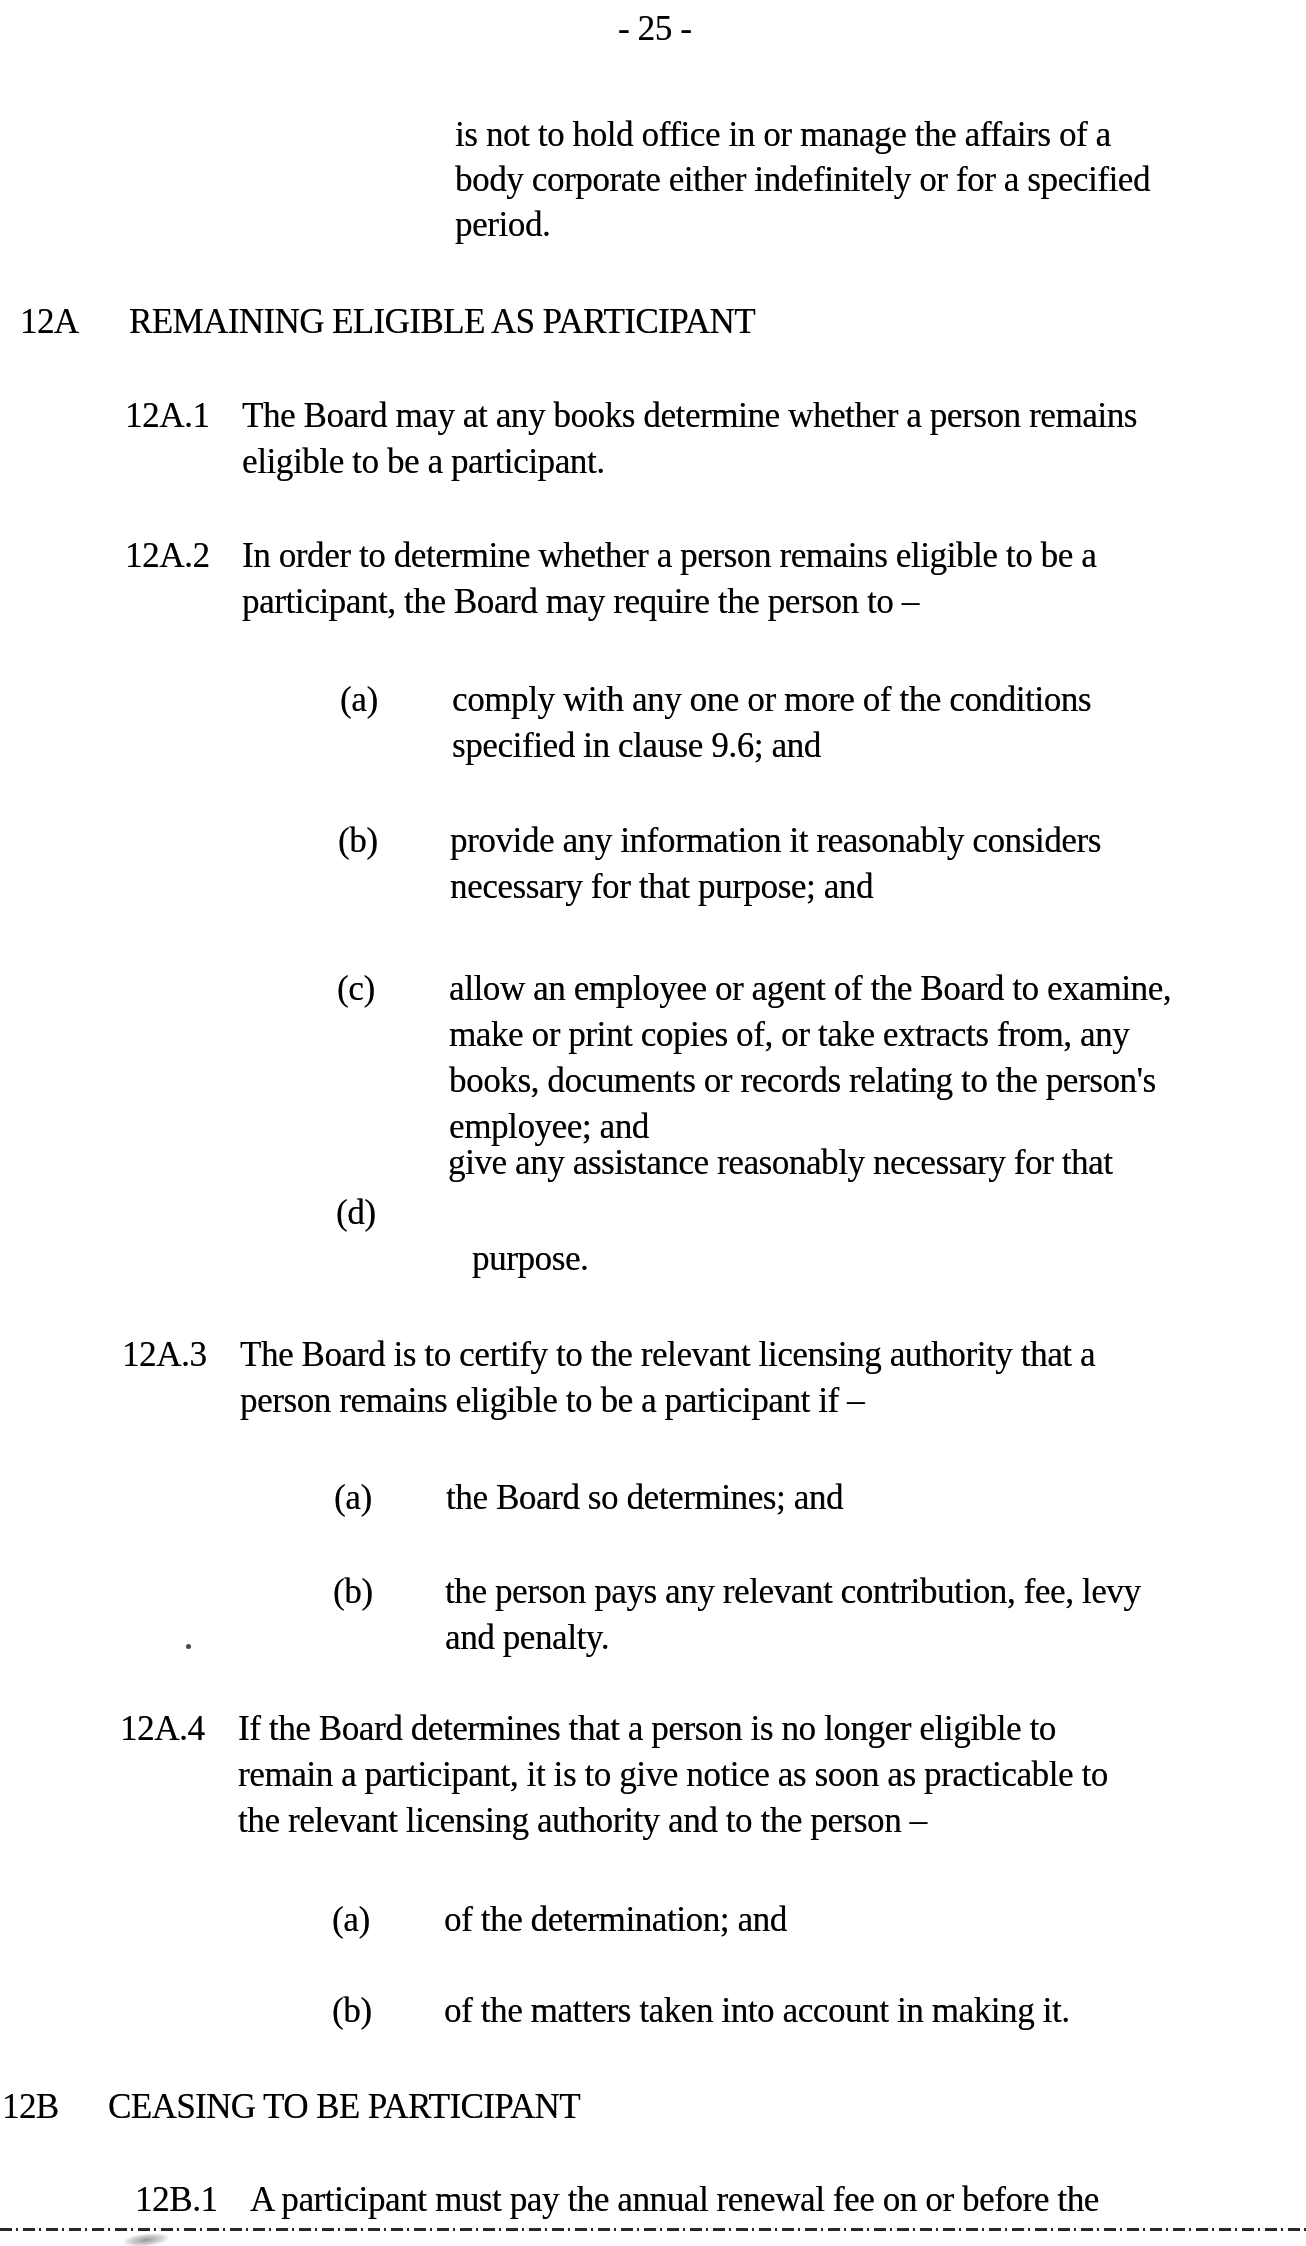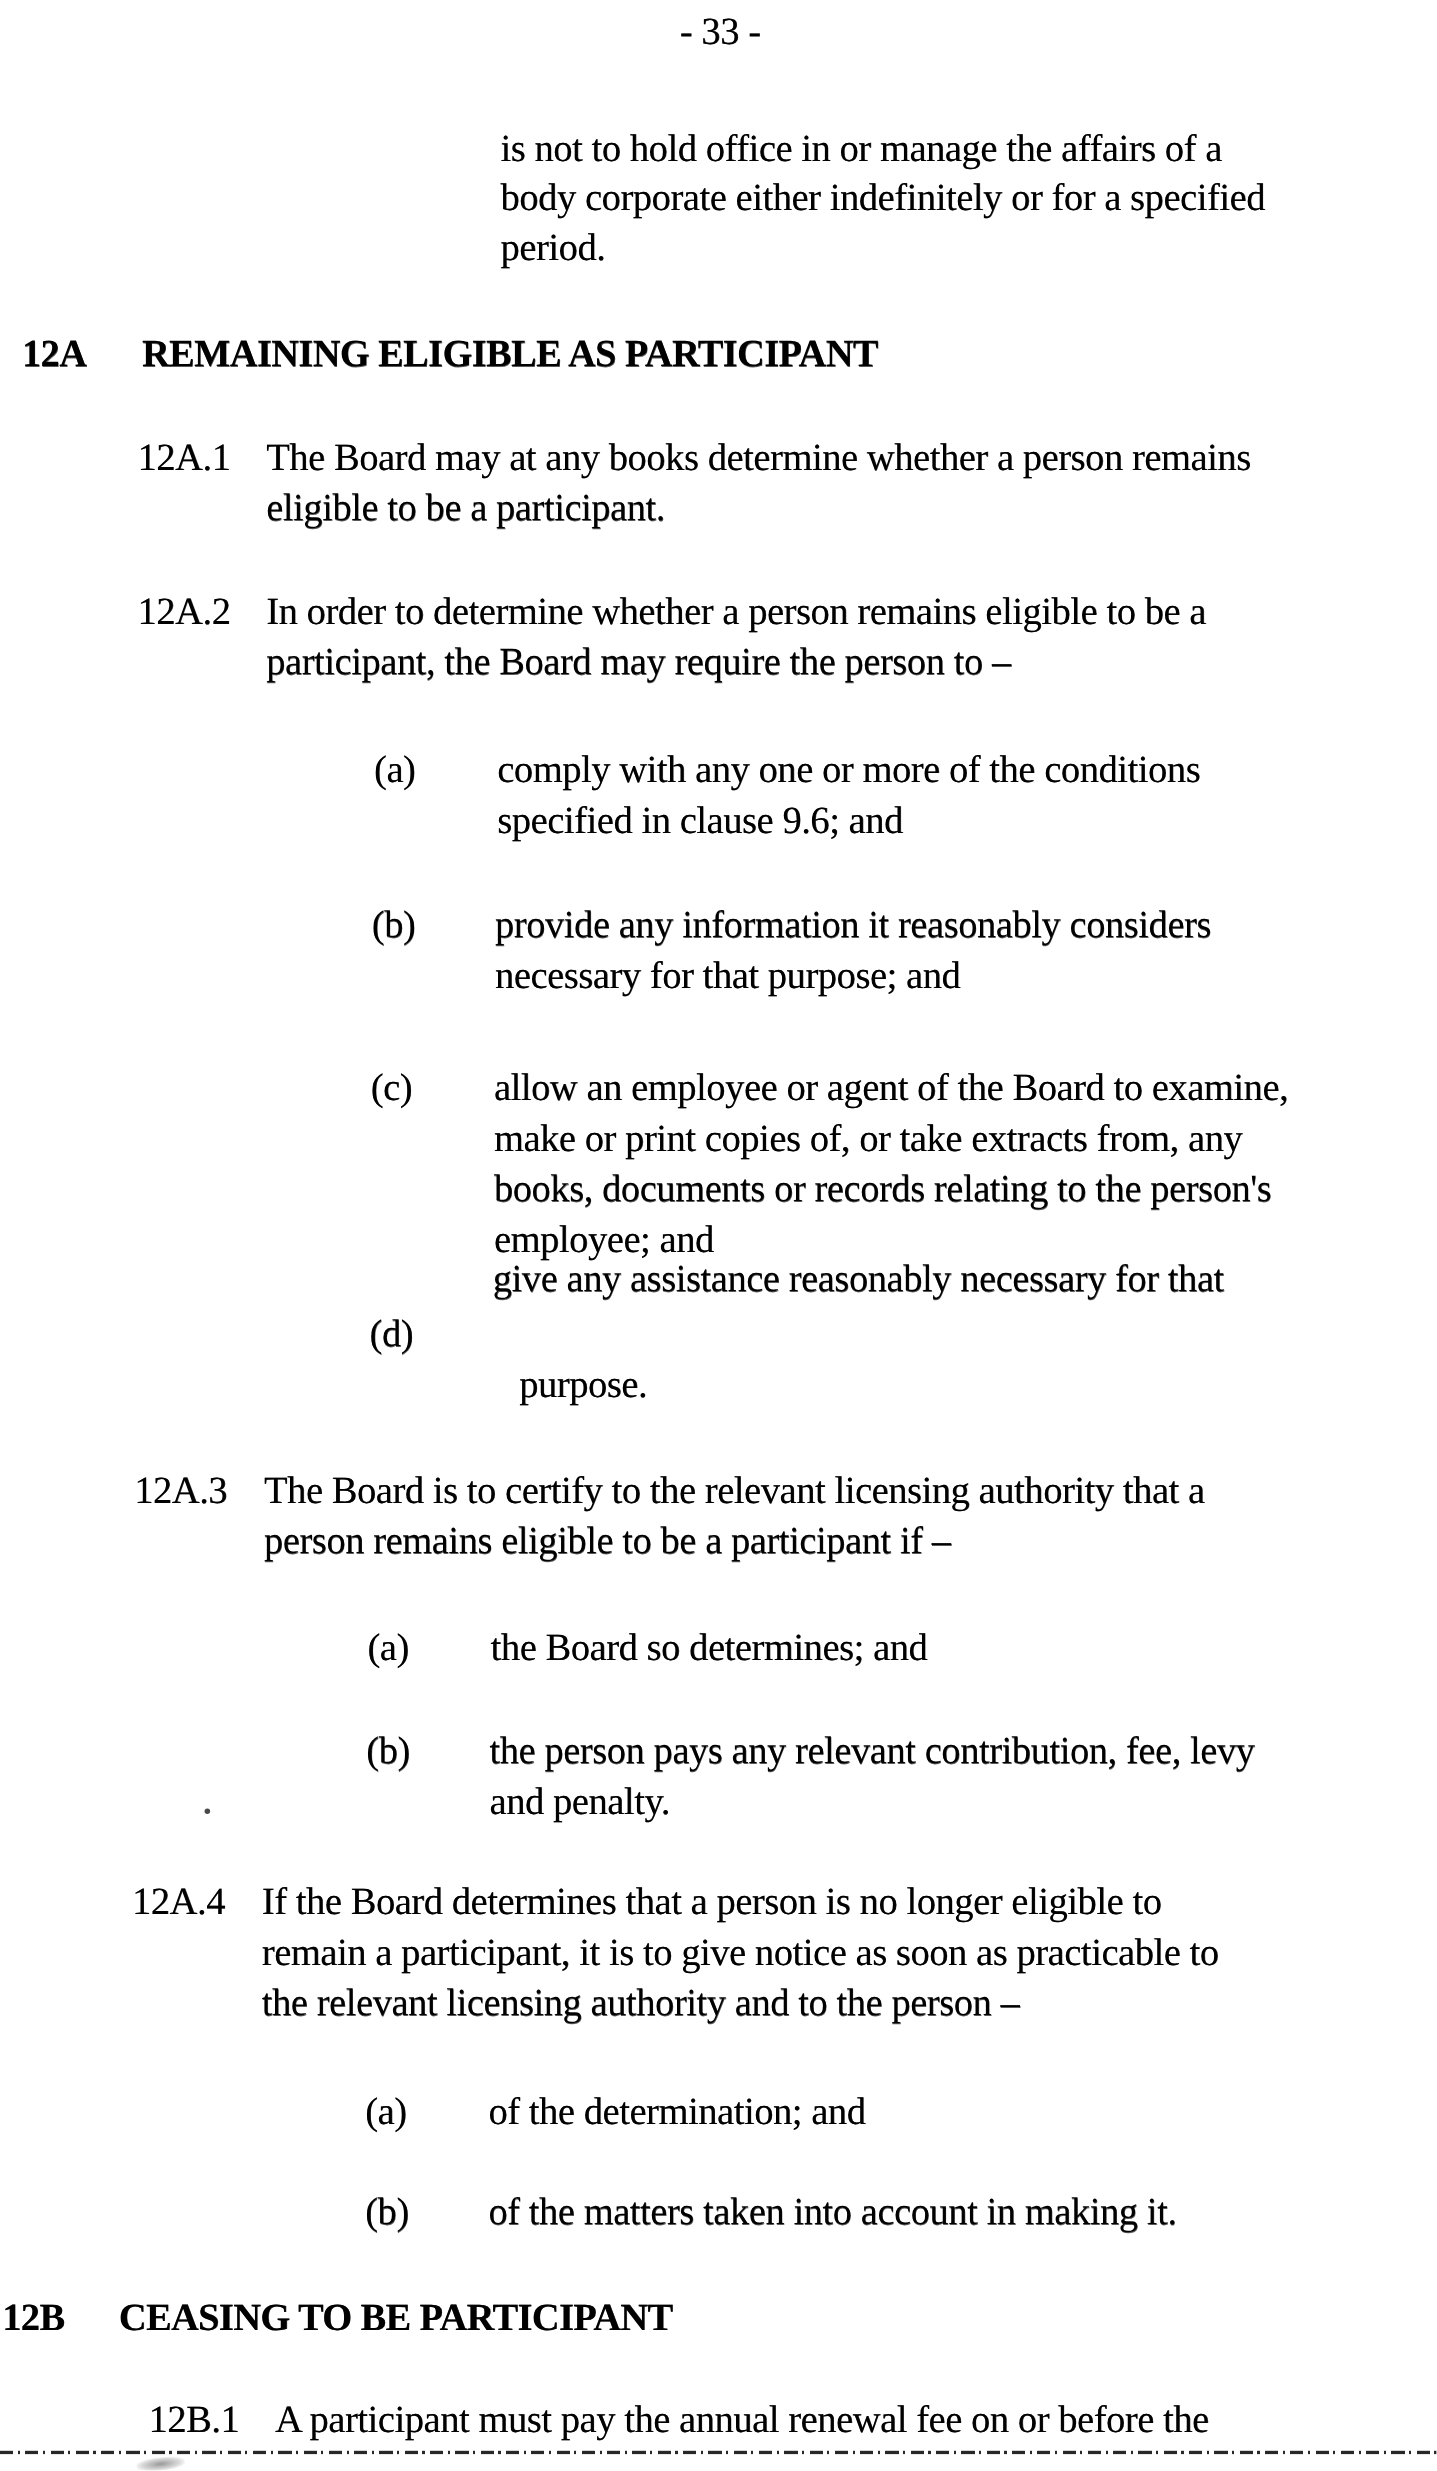--- a/index.html
+++ b/index.html
@@ -6,40 +6,40 @@
   body{
     width:1306px;height:2246px;position:relative;overflow:hidden;
     background:#ffffff;color:#000000;
     font-family:"Liberation Serif","DejaVu Serif",serif;
   }
   .t{
     position:absolute;white-space:nowrap;
     font-size:35px;line-height:1.08;letter-spacing:-0.4px;
     text-shadow:0.3px 0.3px 0 rgba(0,0,0,0.65);
   }
-  .b{font-weight:bold;letter-spacing:-0.6px}
+  .b{font-weight:normal;letter-spacing:-0.6px}
   .scan-rule{
     position:absolute;left:0;top:2228px;width:1306px;height:4px;
     background:repeating-linear-gradient(90deg,#151515 0 12px,transparent 12px 16px,#151515 16px 18px,transparent 18px 23px);
     background-size:100% 3px;background-repeat:no-repeat;opacity:.92;
   }
   .scan-dot{
     position:absolute;left:186px;top:1644px;width:5px;height:5px;
     border-radius:50%;background:#1c1c1c;opacity:.8;
   }
   .scan-smudge{
     position:absolute;left:124px;top:2234px;width:44px;height:12px;
     background:radial-gradient(ellipse at 50% 50%,rgba(70,70,70,.55),rgba(130,130,130,.3) 55%,transparent 78%);
     transform:rotate(-6deg);
   }
 </style>
 </head>
 <body>
 
-<div class="t" style="left:618px;top:10px">- 33 -</div>
+<div class="t" style="left:618px;top:10px">- 25 -</div>
 
 <div class="t" style="left:455px;top:116px">is not to hold office in or manage the affairs of a</div>
 <div class="t" style="left:455px;top:161px">body corporate either indefinitely or for a specified</div>
 <div class="t" style="left:455px;top:206px">period.</div>
 
 <div class="t b" style="left:20px;top:303px">12A</div>
 <div class="t b" style="left:129px;top:303px">REMAINING ELIGIBLE AS PARTICIPANT</div>
 
 <div class="t" style="left:125px;top:397px">12A.1</div>
 <div class="t" style="left:242px;top:397px">The Board may at any books determine whether a person remains</div>

